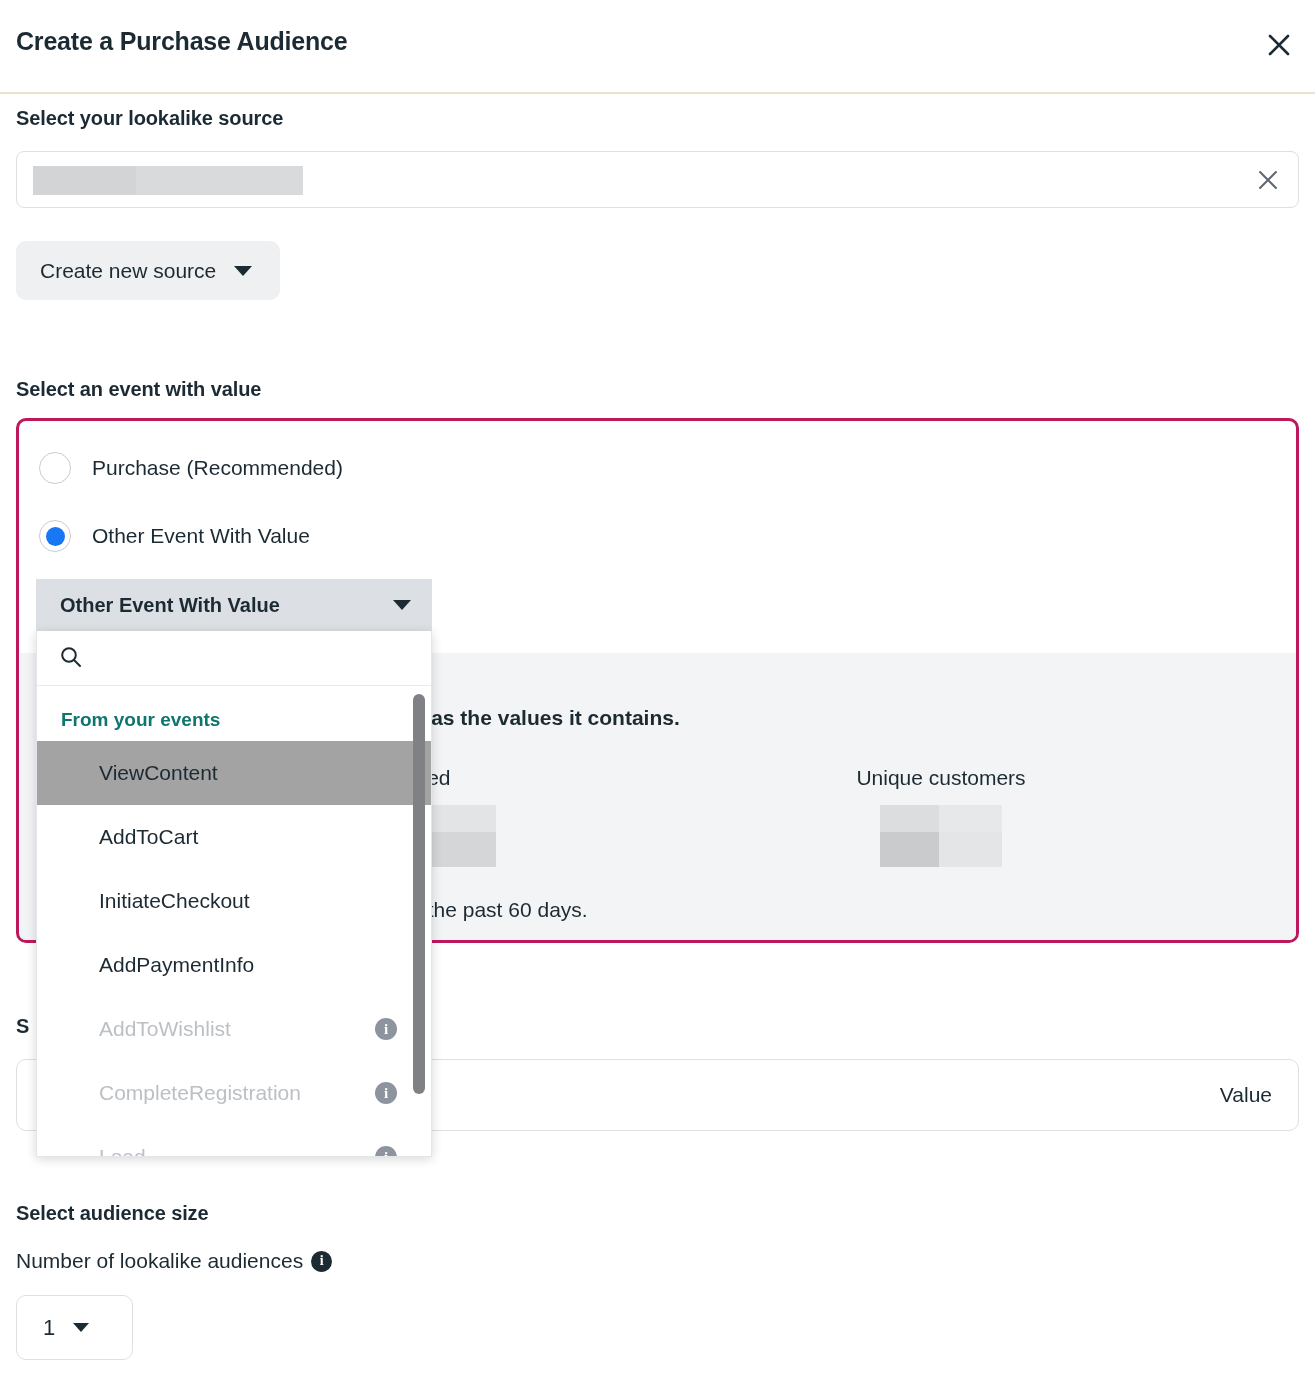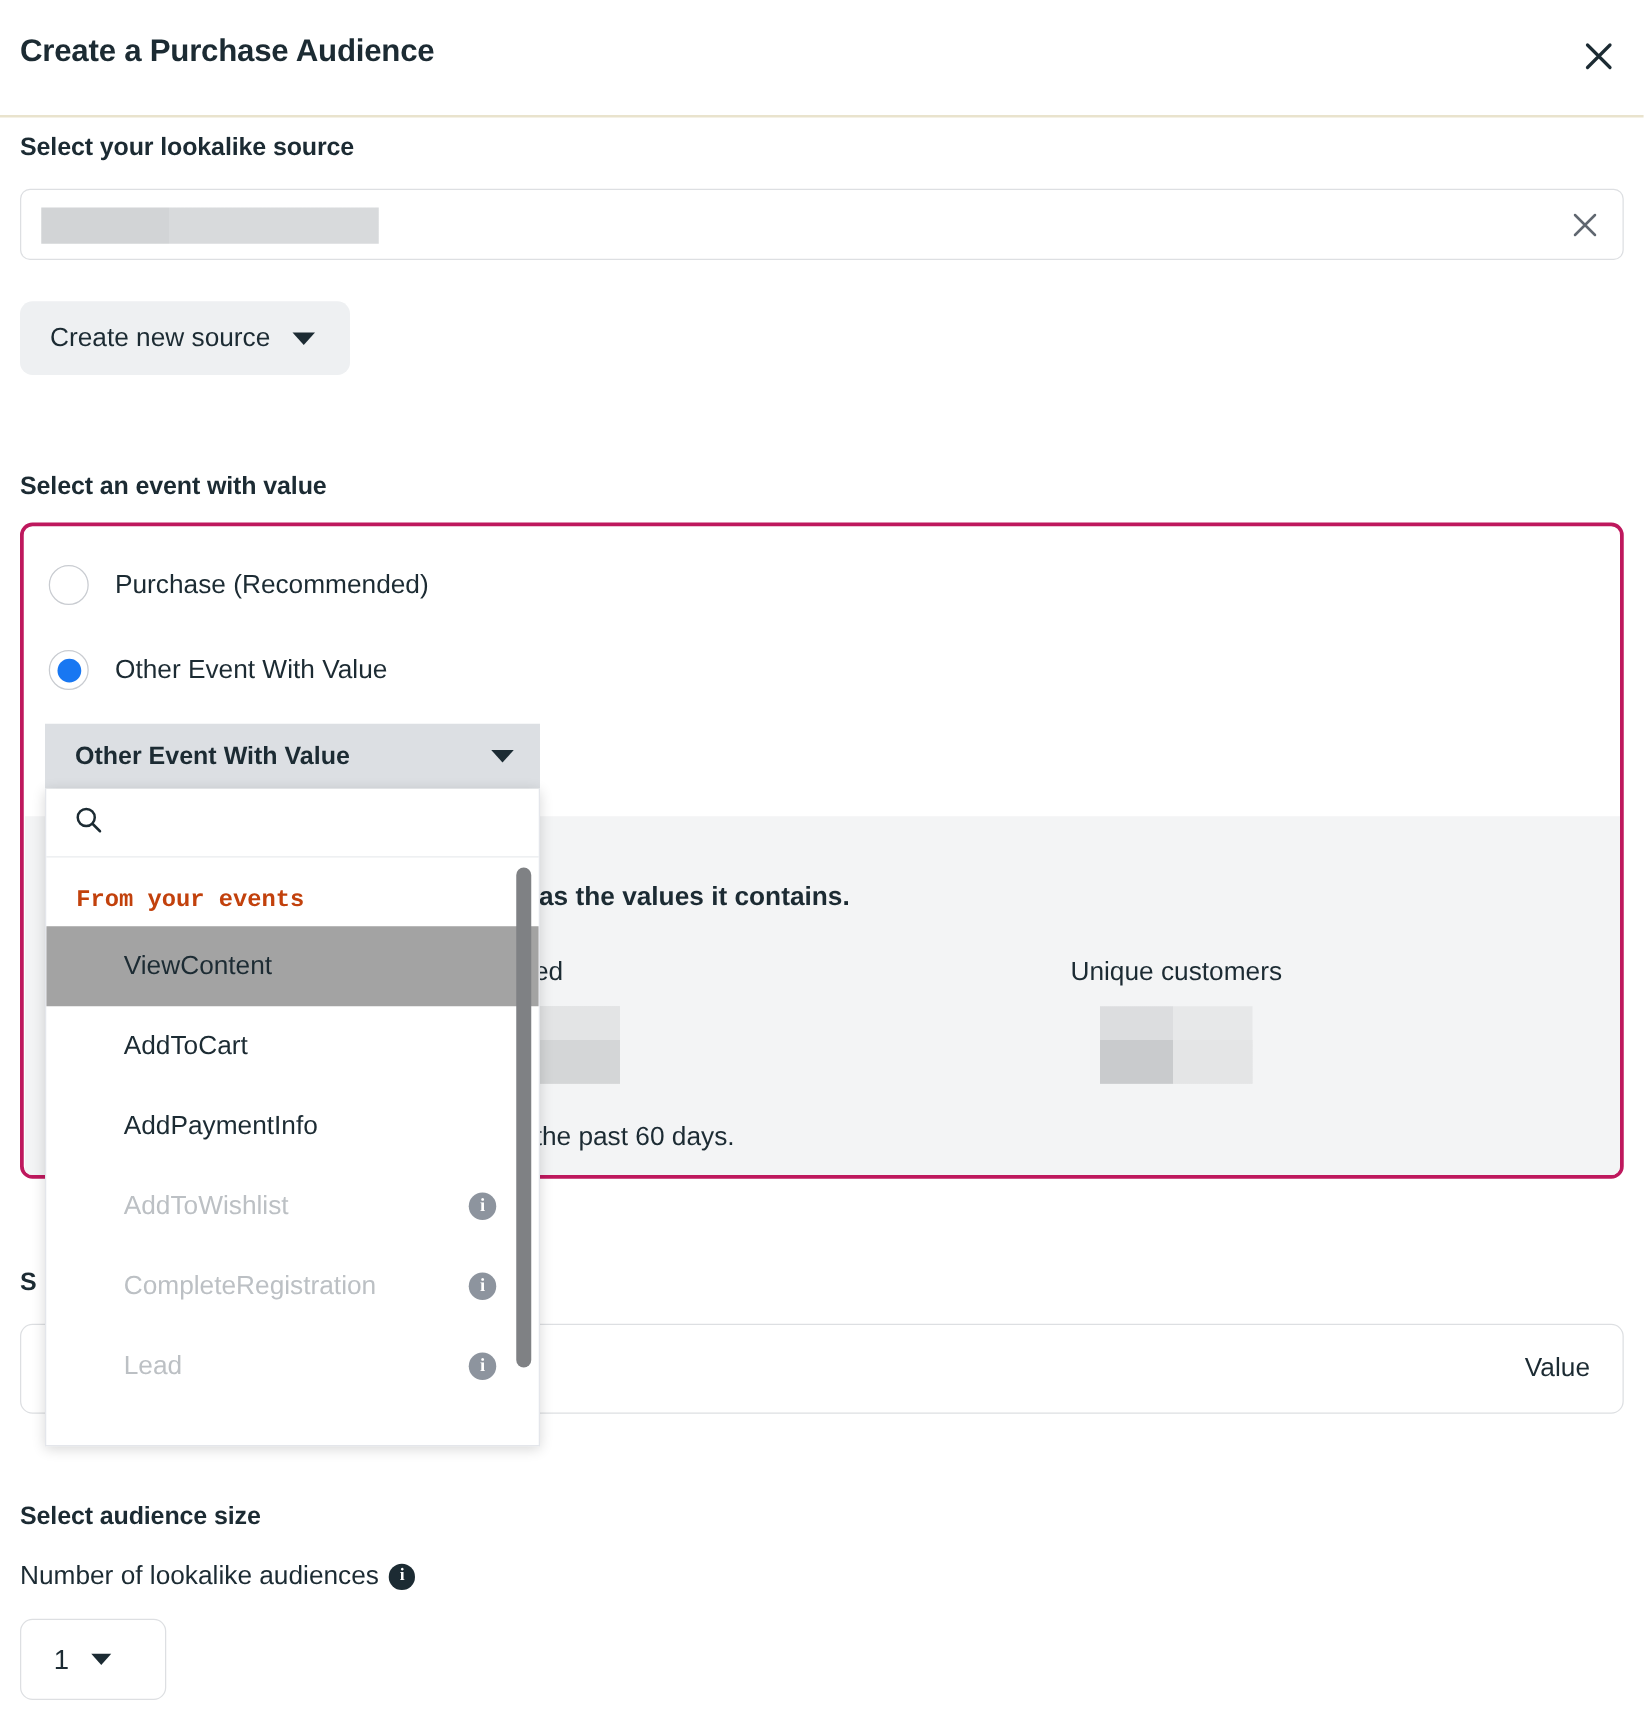--- a/index.html
+++ b/index.html
@@ -292,22 +292,21 @@
   }
   .dd-list {
     position: relative;
     height: 470px;
     overflow: hidden;
   }
   .dd-group-head {
     padding: 23px 24px 10px;
     font-size: 19px;
     font-weight: bold;
-    color: #c2410c;
-    font-family: Liberation Mono, monospace;
+    color: #0f766e;
   }
   .dd-item {
     height: 64px;
     display: flex; align-items: center; justify-content: space-between;
     padding: 0 34px 0 62px;
     font-size: 21px;
     color: #1c2b33;
     cursor: pointer;
   }
   .dd-item.active { background: #a3a3a3; }
@@ -442,20 +441,23 @@
 
         <div class="dd-group-head">From your events</div>
 
         <div class="dd-item active">
           <span>ViewContent</span>
         </div>
         <div class="dd-item">
           <span>AddToCart</span>
         </div>
         <div class="dd-item">
+          <span>InitiateCheckout</span>
+        </div>
+        <div class="dd-item">
           <span>AddPaymentInfo</span>
         </div>
         <div class="dd-item disabled">
           <span>AddToWishlist</span>
           <span class="info-grey">i</span>
         </div>
         <div class="dd-item disabled">
           <span>CompleteRegistration</span>
           <span class="info-grey">i</span>
         </div>

